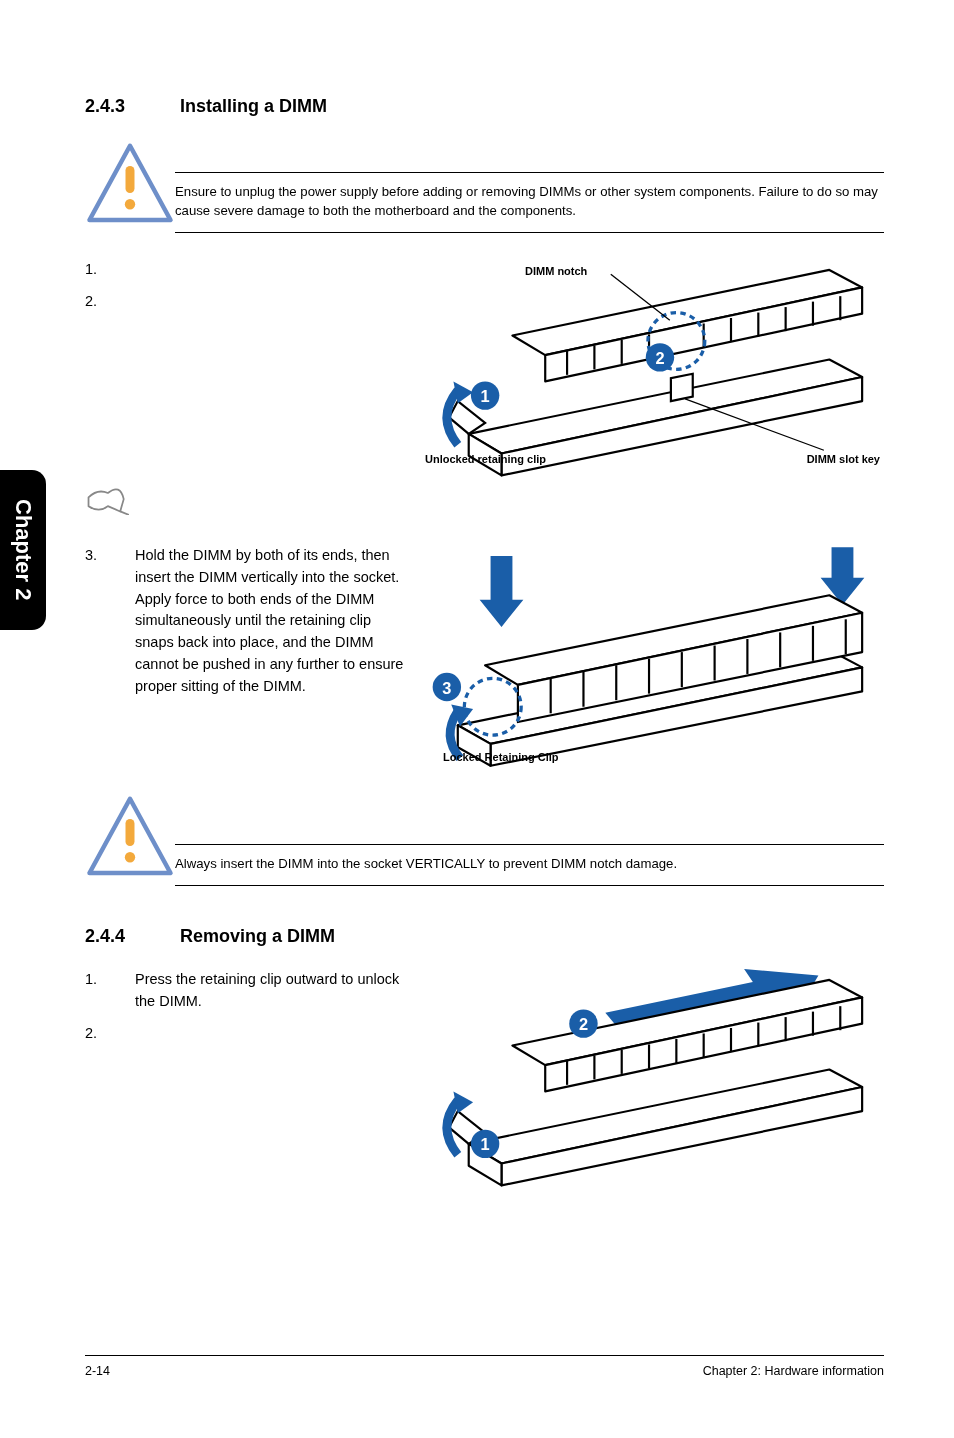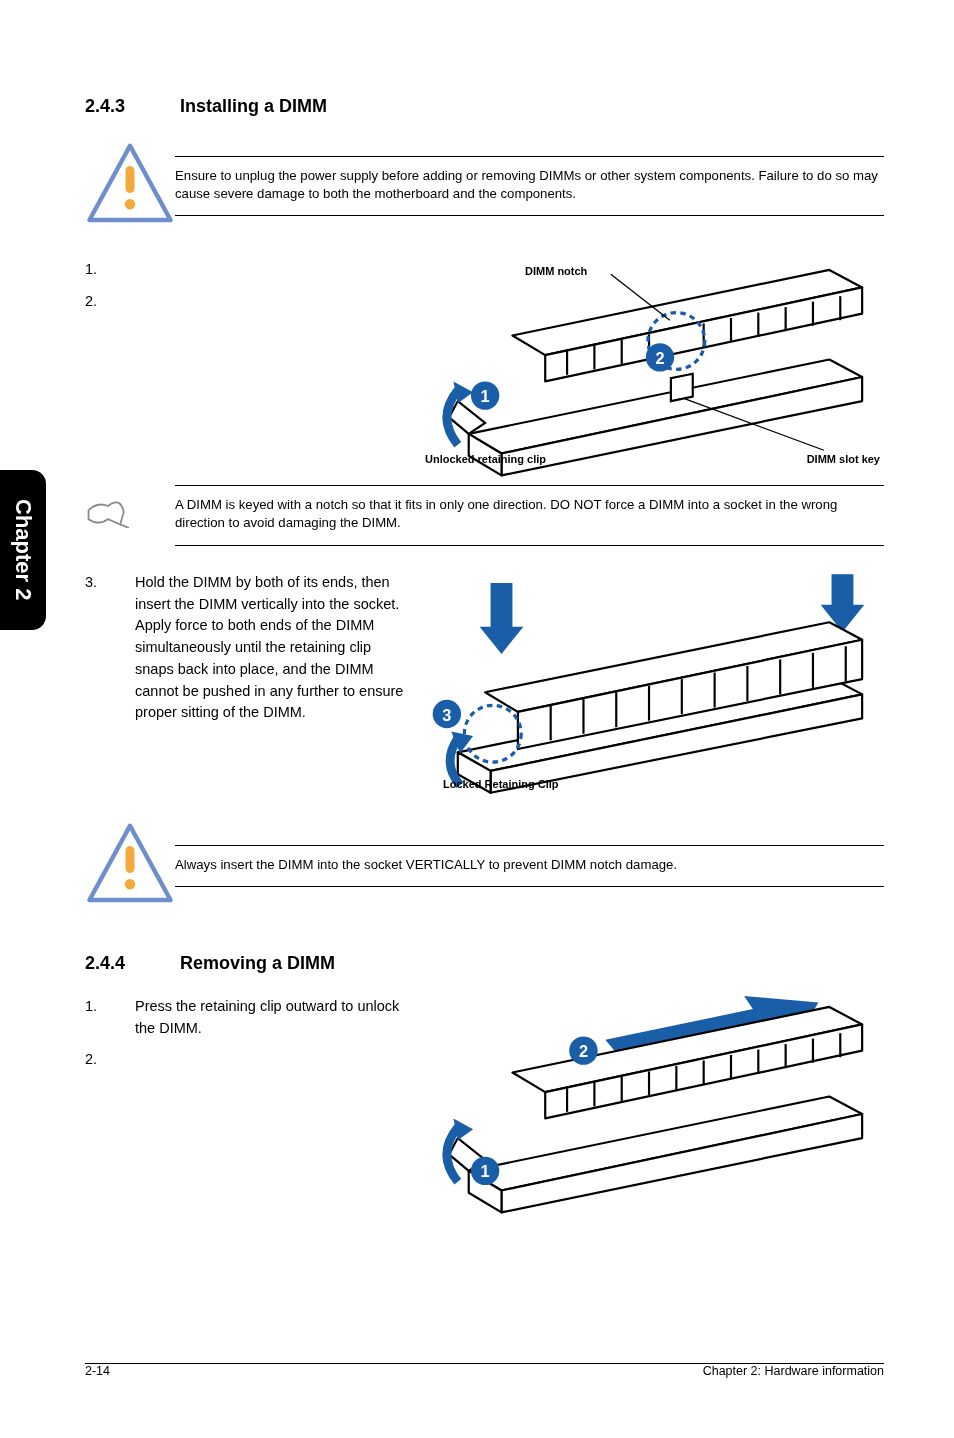--- a/index.html
+++ b/index.html
@@ -14,21 +14,21 @@
   }
   .section-heading {
     font-weight: bold;
     font-size: 18px;
     margin-bottom: 22px;
     margin-top: 6px;
   }
   .section-heading .sec-num { display: inline-block; width: 90px; }
   .callout {
     display: flex;
-    align-items: center;
+    align-items: flex-end;
     margin-bottom: 26px;
     padding-left: 0;
   }
   .callout .icon-col { width: 90px; flex: 0 0 90px; }
   .callout .text-col {
     flex: 1;
     border-top: 1px solid #000;
     border-bottom: 1px solid #000;
     padding: 10px 0 12px 0;
     font-size: 13.2px;
@@ -81,21 +81,21 @@
     writing-mode: vertical-rl;
     transform: rotate(0deg);
     font-family: Arial, sans-serif;
   }
   .footer {
     position: absolute;
     bottom: 60px;
     left: 85px;
     right: 70px;
     border-top: 1px solid #000;
-    padding-top: 0;
+    padding-top: 8px;
     font-size: 12.5px;
     display: flex;
     justify-content: space-between;
   }
   .circle-num {
     fill: #1a5ea8;
   }
   .diag-svg { width: 100%; }
   .sec-245 { margin-top: 40px; }
 </style>
@@ -185,21 +185,20 @@
   </div>
 </div>
 
 <div class="callout" style="margin-top:26px">
   <div class="icon-col note-icon">
     <svg viewBox="0 0 50 34">
       <path d="M 4 14 Q 14 4 26 9 Q 40 -2 44 16 L 40 30 L 26 24 Q 16 32 4 24 Z" fill="none" stroke="#888" stroke-width="2" stroke-linejoin="round"></path>
       <path d="M 40 30 L 50 34" stroke="#888" stroke-width="2"></path>
     </svg>
   </div>
-  <div class="text-col">A DIMM is keyed with a notch so that it fits in only one direction. DO NOT force a DIMM into a socket in the wrong direction to avoid damaging the DIMM.</div>
 </div>
 
 <div class="two-col">
   <div class="left">
     <ol class="steps">
       <li>
         <span class="num">3.</span>
         <span class="txt">Hold the DIMM by both of its ends, then insert the DIMM vertically into the socket. Apply force to both ends of the DIMM simultaneously until the retaining clip snaps back into place, and the DIMM cannot be pushed in any further to ensure proper sitting of the DIMM.</span>
       </li>
     </ol>

